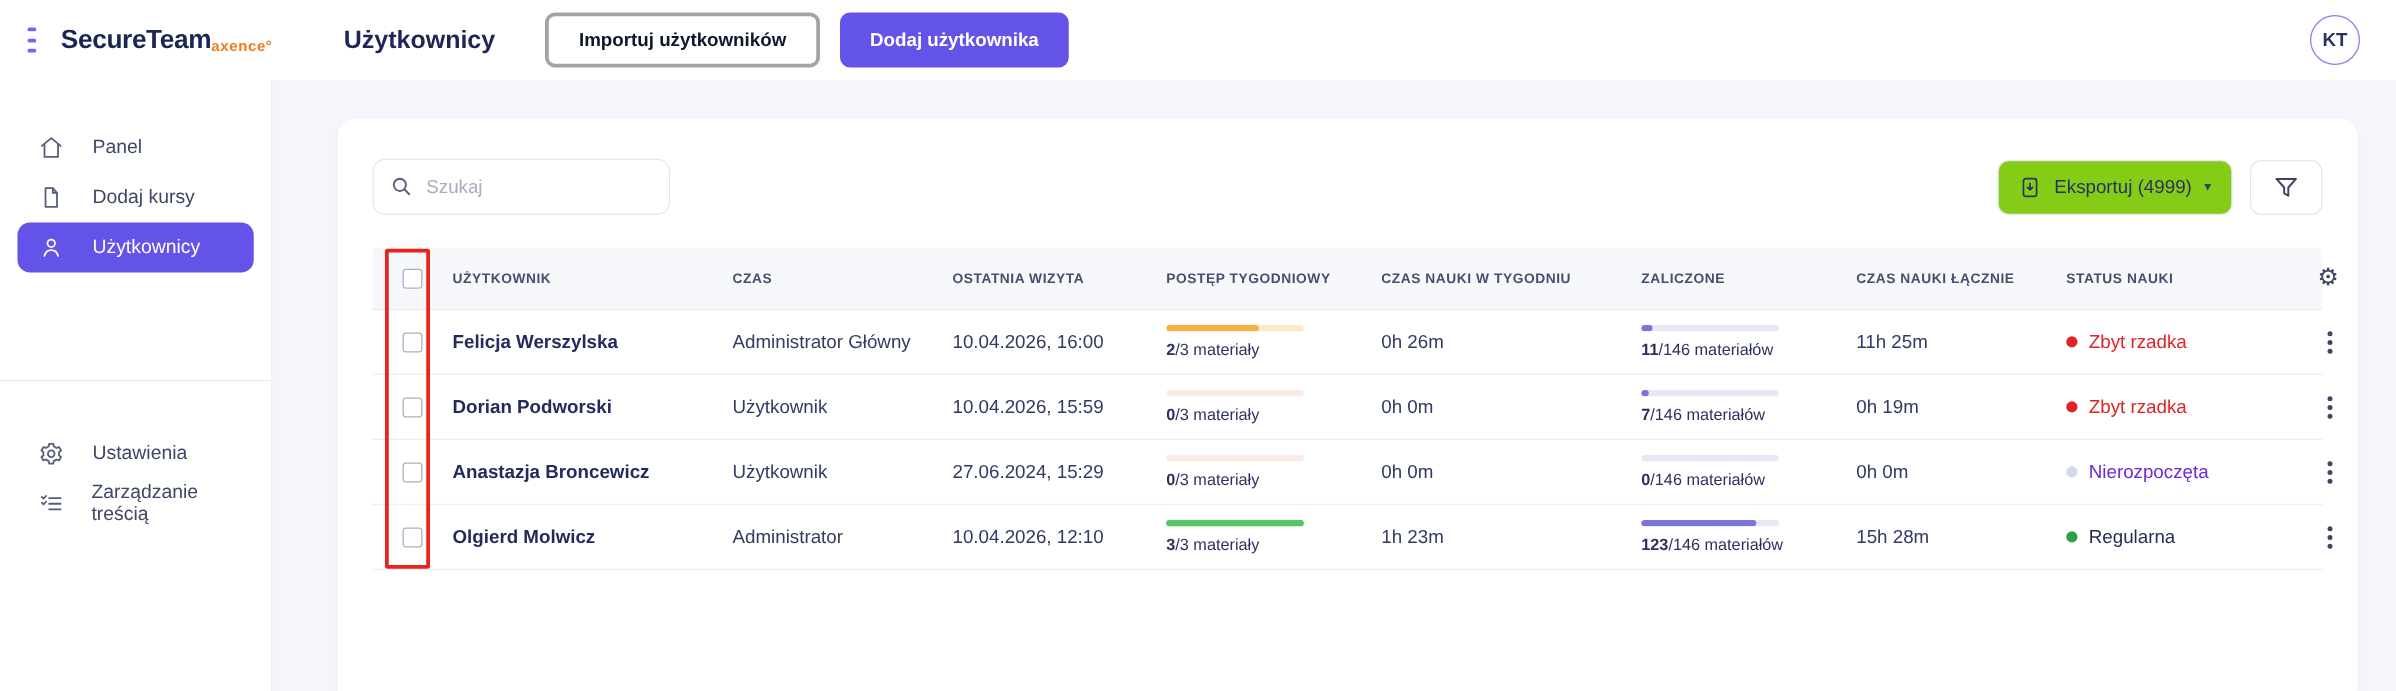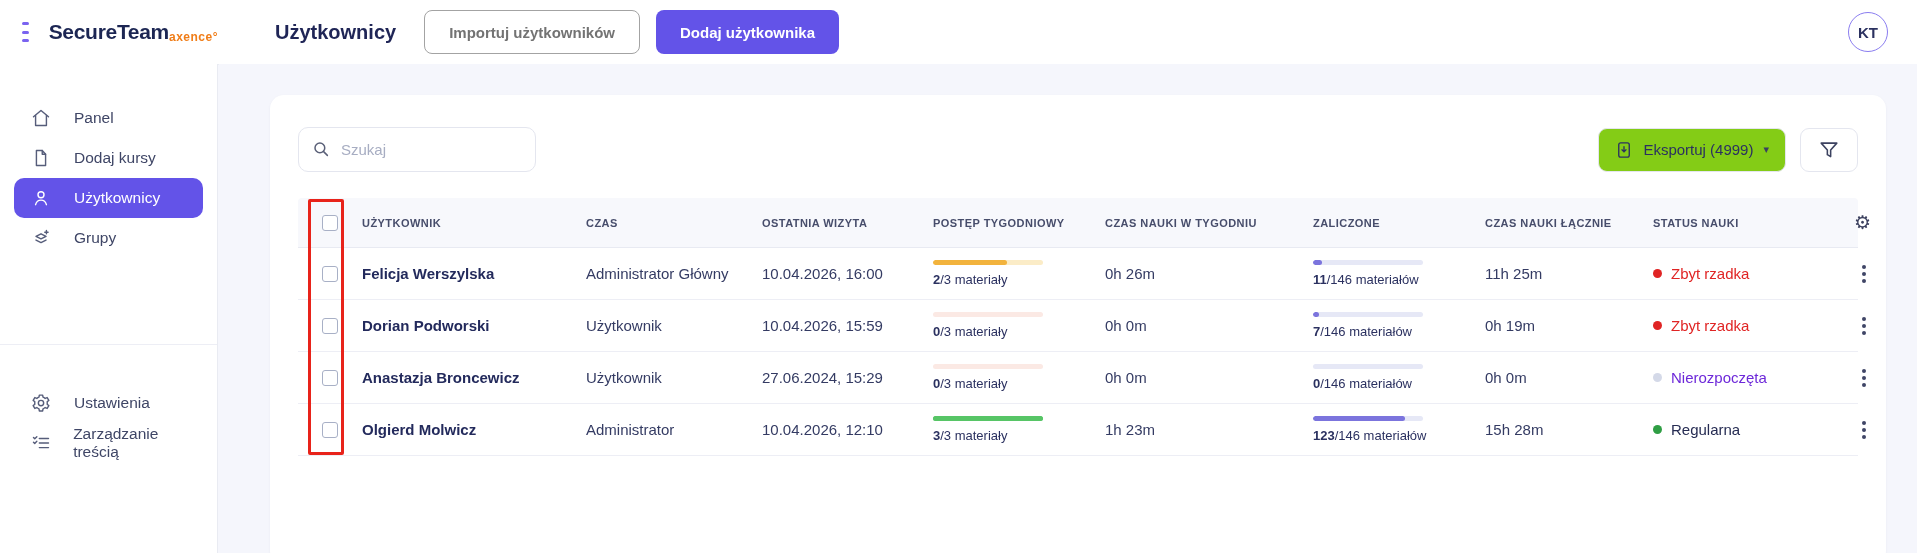--- a/index.html
+++ b/index.html
@@ -10,21 +10,21 @@
   .topbar { position:absolute; top:0; left:0; width:1917px; height:64px; background:#fff; display:flex; align-items:center; z-index:5; }
   .topbar-line { position:absolute; top:64px; left:218px; right:0; height:1px; background:#ebedf4; }
   .brand-zone { width:218px; height:64px; display:flex; align-items:center; flex-shrink:0; }
   .hamburger { width:26px; height:20px; margin-left:22px; display:flex; flex-direction:column; justify-content:space-between; cursor:pointer; }
   .hamburger i { display:block; height:3px; border-radius:2px; background:#7a63f0; }
   .logo { margin-left:20px; display:flex; flex-direction:row; align-items:flex-end; }
   .logo-name { font-size:21px; font-weight:700; color:#1c2653; letter-spacing:-0.3px; }
   .logo-sub { font-size:12px; font-weight:700; color:#f07d18; margin-top:-2px; letter-spacing:0.5px; }
   .page-title { font-size:20px; font-weight:700; color:#1f2556; margin-left:57px; }
   .btn { height:44px; border-radius:8px; font-size:15px; font-weight:600; display:flex; align-items:center; padding:0 24px; cursor:pointer; border:none; font-family:inherit; }
-  .btn-outline { margin-left:28px; background:#fff; border:1px solid #a3a3a3; color:#737373; }
+  .btn-outline { margin-left:40px; background:#fff; border:3px solid #a3a3a3; color:#0f172a; }
   .btn-primary { margin-left:16px; background:#6353e8; color:#fff; }
   .avatar { margin-left:auto; margin-right:29px; width:40px; height:40px; border-radius:50%; border:1.5px solid #8a7df0; background:#fff; display:flex; align-items:center; justify-content:center; font-size:15px; font-weight:600; color:#2b3160; cursor:pointer; }
 
   
   .sidebar { position:absolute; top:0; left:0; width:218px; height:553px; background:#fff; border-right:1px solid #e9ebf2; padding-top:98px; z-index:2; }
   .nav-item { height:40px; display:flex; align-items:center; margin:0 14px; padding-left:16px; border-radius:10px; color:#3f4666; font-size:15.5px; cursor:pointer; }
   .nav-item .ico { width:22px; height:22px; margin-right:22px; color:#565d7a; display:flex; align-items:center; justify-content:center; }
   .nav-item.active { background:#6353e8; color:#fff; }
   .nav-item.active .ico { color:#fff; }
   .nav-divider { height:1px; background:#edeef5; margin:86px 0 38px 0; }
@@ -117,30 +117,20 @@
   </div>
   <div class="nav-item active">
     <span class="ico">
       <svg viewBox="0 0 24 24" fill="none" stroke="currentColor" stroke-width="1.7" stroke-linecap="round" stroke-linejoin="round">
           <circle cx="12" cy="8" r="3.6"></circle>
           <path d="M5.5 20c.9-3.7 3.4-5.5 6.5-5.5s5.6 1.8 6.5 5.5"></path>
         </svg>
     </span>
     <span>Użytkownicy</span>
   </div>
-  <div class="nav-item">
-    <span class="ico">
-      <svg viewBox="0 0 24 24" fill="none" stroke="currentColor" stroke-width="1.7" stroke-linecap="round" stroke-linejoin="round">
-          <path d="m12 7 6 3-6 3-6-3z"></path>
-          <path d="m6 14.5 6 3 6-3"></path>
-          <path d="M18.5 3v4M16.5 5h4"></path>
-        </svg>
-    </span>
-    <span>Grupy</span>
-  </div>
   <div class="nav-divider"></div>
   <div class="nav-item">
     <span class="ico">
       <svg viewBox="0 0 24 24" fill="none" stroke="currentColor" stroke-width="1.7" stroke-linecap="round" stroke-linejoin="round">
           <circle cx="12" cy="12" r="3.2"></circle>
           <path d="M19.4 13.5a7.6 7.6 0 0 0 0-3l2-1.6-2-3.4-2.4 1a7.6 7.6 0 0 0-2.6-1.5L14 2.5h-4L9.6 5a7.6 7.6 0 0 0-2.6 1.5l-2.4-1-2 3.4 2 1.6a7.6 7.6 0 0 0 0 3l-2 1.6 2 3.4 2.4-1a7.6 7.6 0 0 0 2.6 1.5l.4 2.5h4l.4-2.5a7.6 7.6 0 0 0 2.6-1.5l2.4 1 2-3.4z"></path>
         </svg>
     </span>
     <span>Ustawienia</span>
   </div>

